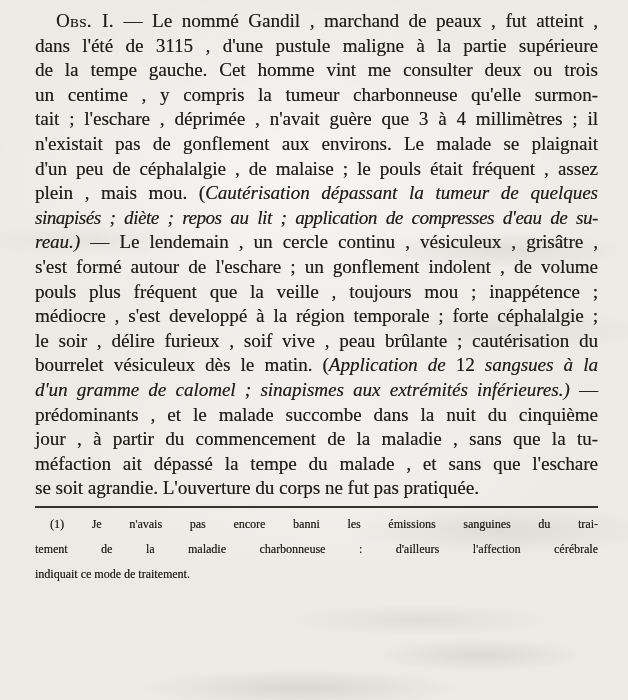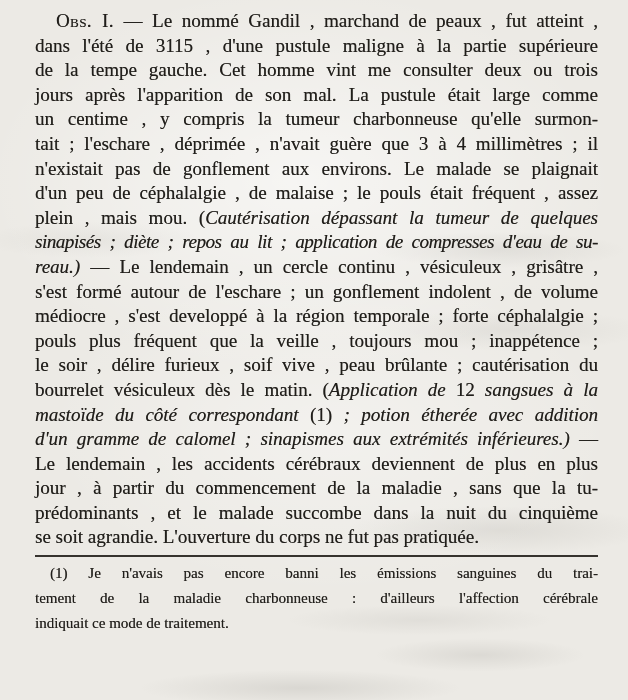--- a/index.html
+++ b/index.html
@@ -57,52 +57,50 @@
   .line.tight  { letter-spacing: -0.45px; }
   .sc { font-variant: small-caps; letter-spacing: 0.4px; }
   .i  { font-style: italic; }
   .r  { font-style: normal; }
   .rule {
     margin: 5px 0 4px 0;
     height: 0;
     border-top: 2.5px solid #36332e;
   }
   .footnote .line {
-    font-size: 15px;
+    font-size: 12px;
     line-height: 25.2px;
   }
   .footnote .line.indent { text-indent: 15px; }
 </style>
 </head>
 <body>
 
 <div class="paper">
   <div class="textcol">
     <div id="main-text">
         <div class="line indent"><span class="sc">Obs. I.</span><span class="r"> — Le nommé Gandil , marchand de peaux , fut atteint ,</span></div>
         <div class="line"><span class="r">dans l'été de 3115 , d'une pustule maligne à la partie supérieure</span></div>
         <div class="line"><span class="r">de la tempe gauche. Cet homme vint me consulter deux ou trois</span></div>
-        <div class="line"><span class="r">jours après l'apparition de son mal. La pustule était large comme</span></div>
         <div class="line"><span class="r">un centime , y compris la tumeur charbonneuse qu'elle surmon-</span></div>
         <div class="line"><span class="r">tait ; l'eschare , déprimée , n'avait guère que 3 à 4 millimètres ; il</span></div>
         <div class="line"><span class="r">n'existait pas de gonflement aux environs. Le malade se plaignait</span></div>
         <div class="line"><span class="r">d'un peu de céphalalgie , de malaise ; le pouls était fréquent , assez</span></div>
         <div class="line"><span class="r">plein , mais mou. (</span><span class="i">Cautérisation dépassant la tumeur de quelques</span></div>
         <div class="line tight"><span class="i">sinapisés ; diète ; repos au lit ; application de compresses d'eau de su-</span></div>
         <div class="line"><span class="i">reau.)</span><span class="r"> — Le lendemain , un cercle continu , vésiculeux , grisâtre ,</span></div>
         <div class="line"><span class="r">s'est formé autour de l'eschare ; un gonflement indolent , de volume</span></div>
+        <div class="line"><span class="r">pouls plus fréquent que la veille , toujours mou ; inappétence ;</span></div>
         <div class="line"><span class="r">médiocre , s'est developpé à la région temporale ; forte céphalalgie ;</span></div>
-        <div class="line"><span class="r">pouls plus fréquent que la veille , toujours mou ; inappétence ;</span></div>
         <div class="line"><span class="r">le soir , délire furieux , soif vive , peau brûlante ; cautérisation du</span></div>
         <div class="line"><span class="r">bourrelet vésiculeux dès le matin. (</span><span class="i">Application de </span><span class="r">12</span><span class="i"> sangsues à la</span></div>
-        <div class="line"><span class="i">mastoïde du côté correspondant </span><span class="r">(1)</span><span class="i"> ; potion étherée avec addition</span></div>
         <div class="line"><span class="i">d'un gramme de calomel ; sinapismes aux extrémités inférieures.)</span><span class="r"> —</span></div>
-        <div class="line"><span class="r">Le lendemain , les accidents cérébraux deviennent de plus en plus</span></div>
+        <div class="line"><span class="r">prédominants , et le malade succombe dans la nuit du cinquième</span></div>
         <div class="line"><span class="r">jour , à partir du commencement de la maladie , sans que la tu-</span></div>
-        <div class="line"><span class="r">prédominants , et le malade succombe dans la nuit du cinquième</span></div>
+        <div class="line"><span class="r">méfaction ait dépassé la tempe du malade , et sans que l'eschare</span></div>
         <div class="line nojust"><span class="r">se soit agrandie. L'ouverture du corps ne fut pas pratiquée.</span></div>
       </div>
     <div class="rule"></div>
     <div id="footnote" class="footnote">
         <div class="line indent"><span class="r">(1) Je n'avais pas encore banni les émissions sanguines du trai-</span></div>
         <div class="line"><span class="r">tement de la maladie charbonneuse : d'ailleurs l'affection cérébrale</span></div>
         <div class="line nojust"><span class="r">indiquait ce mode de traitement.</span></div>
       </div>
   </div>
 </div>

